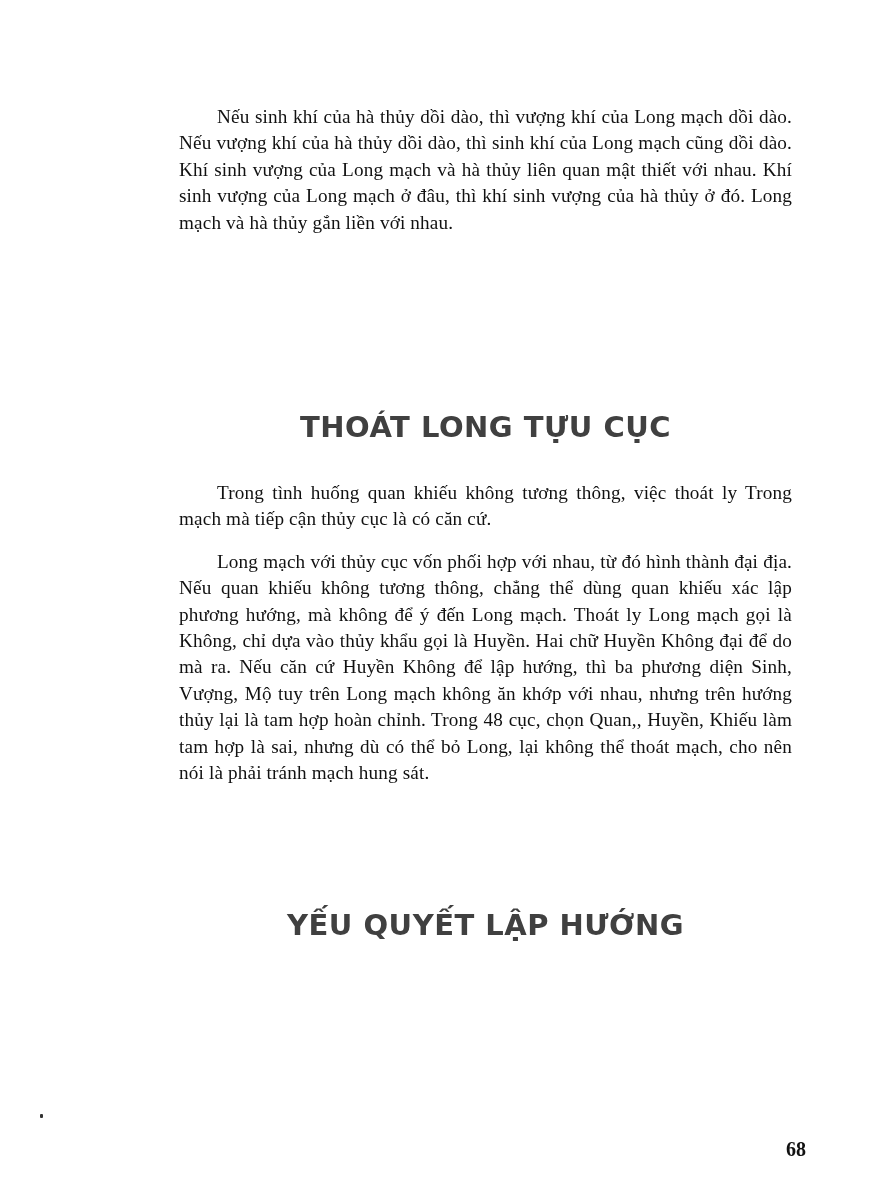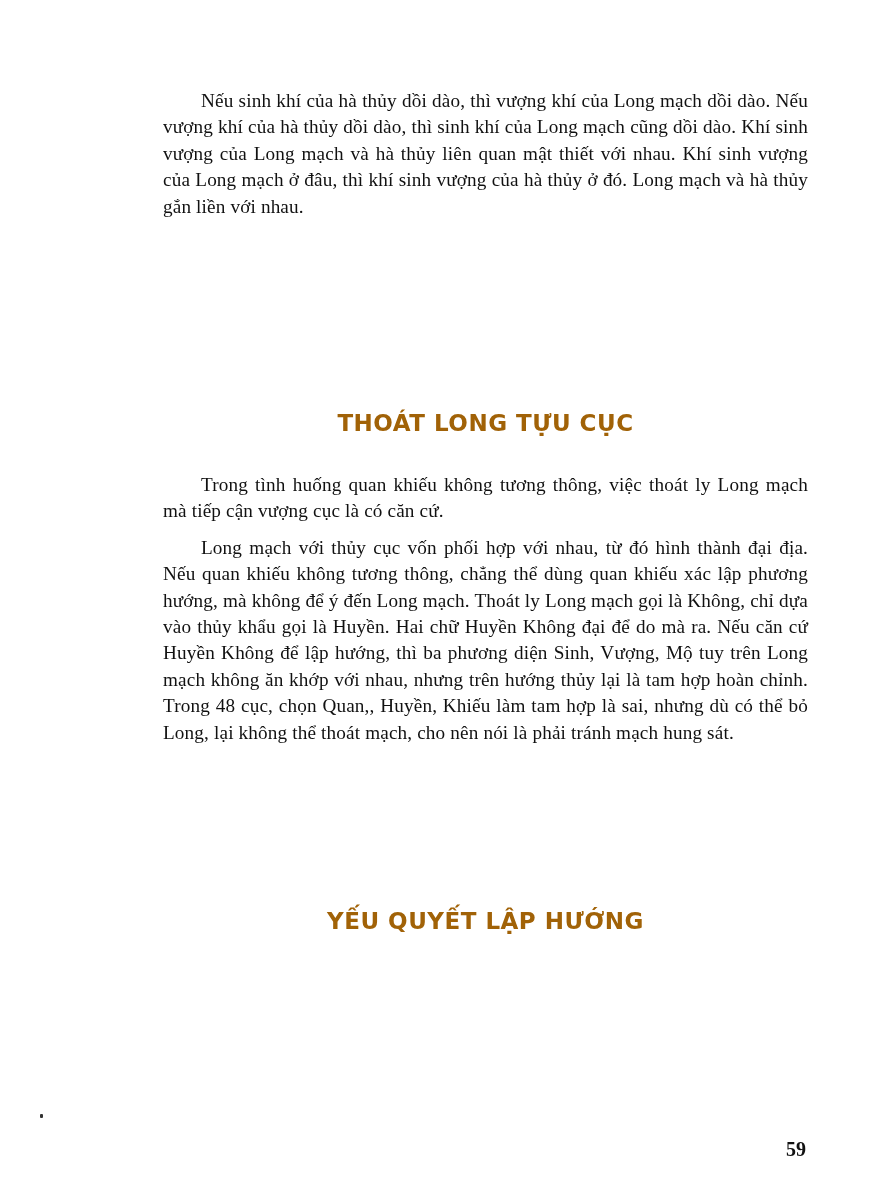--- a/index.html
+++ b/index.html
@@ -15,43 +15,43 @@
       color: #111111;
       font-family: "Liberation Serif", "DejaVu Serif", serif;
     }
     .page {
       position: absolute;
       left: 163px;
       top: 88px;
       width: 645px;
     }
     .para {
-      margin: 0;
+      margin: 16px;
       font-size: 19.2px;
       line-height: 26.4px;
       text-align: justify;
       text-indent: 38px;
       letter-spacing: 0.15px;
     }
     .para + .para {
       margin-top: 10px;
     }
     .section {
       position: absolute;
       left: 163px;
       width: 645px;
     }
     .heading {
       margin: 0;
       font-family: "DejaVu Sans", "Liberation Sans", sans-serif;
       font-weight: bold;
-      font-size: 23px;
+      font-size: 29px;
       text-align: center;
       letter-spacing: 0.5px;
-      color: #a16207;
+      color: #404040;
     }
     #sec1 { top: 410px; }
     #sec1 .heading { margin-bottom: 36px; }
     #sec2 { top: 908px; }
     #sec2 .heading { margin-bottom: 36px; }
     .page-number {
       position: absolute;
       left: 786px;
       top: 1138px;
       font-family: "Liberation Serif", "DejaVu Serif", serif;
@@ -71,23 +71,23 @@
   </style>
 </head>
 <body>
 
 <div class="page">
   <p class="para">Nếu sinh khí của hà thủy dồi dào, thì vượng khí của Long mạch dồi dào. Nếu vượng khí của hà thủy dồi dào, thì sinh khí của Long mạch cũng dồi dào. Khí sinh vượng của Long mạch và hà thủy liên quan mật thiết với nhau. Khí sinh vượng của Long mạch ở đâu, thì khí sinh vượng của hà thủy ở đó. Long mạch và hà thủy gắn liền với nhau.</p>
 </div>
 
 <div class="section" id="sec1">
   <h2 class="heading">THOÁT LONG TỰU CỤC</h2>
-  <p class="para">Trong tình huống quan khiếu không tương thông, việc thoát ly Long mạch mà tiếp cận vượng cục là có căn cứ.</p>
+  <p class="para">Trong tình huống quan khiếu không tương thông, việc thoát ly Trong mạch mà tiếp cận thủy cục là có căn cứ.</p>
   <p class="para">Long mạch với thủy cục vốn phối hợp với nhau, từ đó hình thành đại địa. Nếu quan khiếu không tương thông, chẳng thể dùng quan khiếu xác lập phương hướng, mà không để ý đến Long mạch. Thoát ly Long mạch gọi là Không, chỉ dựa vào thủy khẩu gọi là Huyền. Hai chữ Huyền Không đại để do mà ra. Nếu căn cứ Huyền Không để lập hướng, thì ba phương diện Sinh, Vượng, Mộ tuy trên Long mạch không ăn khớp với nhau, nhưng trên hướng thủy lại là tam hợp hoàn chỉnh. Trong 48 cục, chọn Quan,, Huyền, Khiếu làm tam hợp là sai, nhưng dù có thể bỏ Long, lại không thể thoát mạch, cho nên nói là phải tránh mạch hung sát.</p>
 </div>
 
 <div class="section" id="sec2">
   <h2 class="heading">YẾU QUYẾT LẬP HƯỚNG</h2>
 </div>
 
 <div class="speck"></div>
 
-<div class="page-number">59</div>
+<div class="page-number">68</div>
 
 </body></html>

